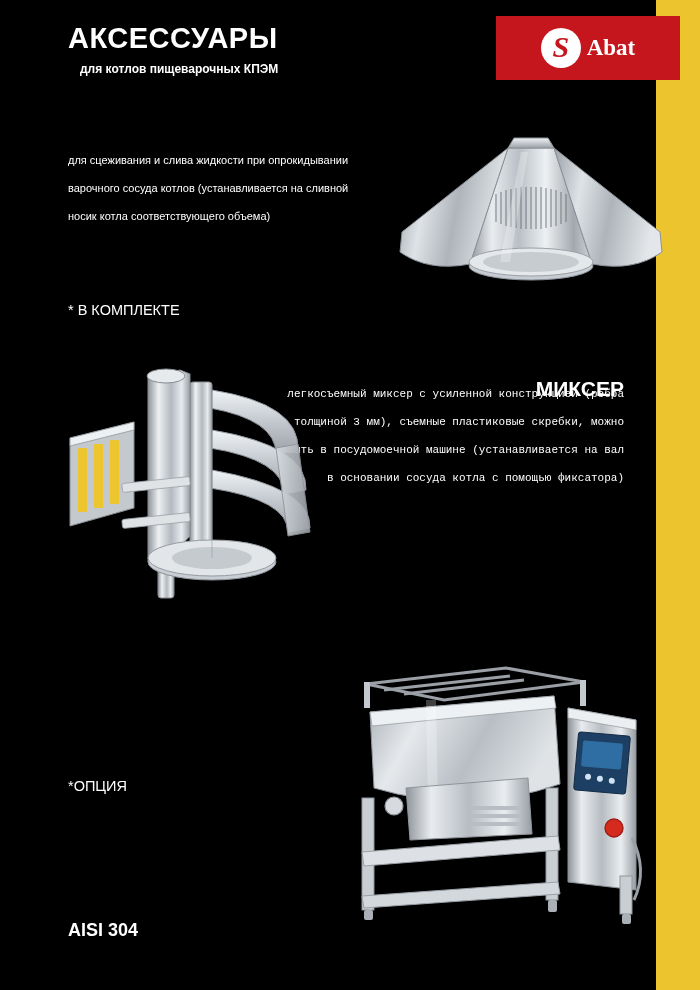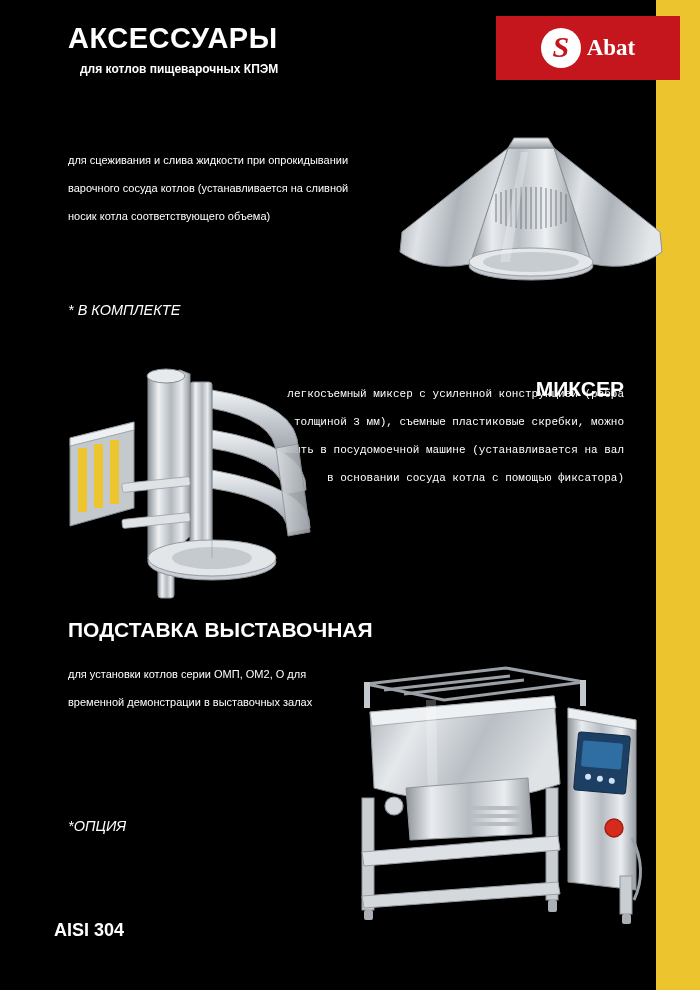--- a/index.html
+++ b/index.html
@@ -98,45 +98,44 @@
   }
   .sec-body {
     position: absolute;
     font-size: 11px;
     color: #ffffff;
     line-height: 28px;
   }
   .sec-note {
     position: absolute;
     font-size: 14.5px;
-    font-style: italic;
     color: #ffffff;
     line-height: 28px;
   }
   .right-align { text-align: right; }
 
   
   #sec1-title { left: 68px; top: 112px; }
   #sec1-body  { left: 68px; top: 146px; width: 310px; }
   #sec1-note  { left: 68px; top: 296px; }
 
   
   #sec2-title { right: 32px; top: 345px; margin-top: 32px; }
   #sec2-body  { right: 32px; top: 380px; width: 340px; font-family: Liberation Mono, monospace; }
   #sec2-note  { right: 32px; top: 555px; }
 
   
   #sec3-title { left: 68px; top: 618px; }
   #sec3-body  { left: 68px; top: 660px; width: 260px; }
-  #sec3-note  { left: 68px; top: 812px; text-align: center; }
+  #sec3-note  { left: 68px; top: 772px; text-align: center; }
 
   
   #footer-text {
     position: absolute;
-    left: 54px;
+    left: 68px;
     top: 920px;
     font-size: 18px;
     font-weight: bold;
     color: #ffffff;
   }
 
   
   .illus { position: absolute; }
   #illus-sieve { left: 378px; top: 112px; }
   #illus-mixer { left: 62px;  top: 330px; }
@@ -268,22 +267,20 @@
       <ellipse cx="150" cy="232" rx="64" ry="18" fill="#c8ced3" stroke="#8a9096" stroke-width="1"></ellipse>
       <ellipse cx="150" cy="228" rx="64" ry="18" fill="#e2e6e9" stroke="#959ba1" stroke-width="1"></ellipse>
       <ellipse cx="150" cy="228" rx="40" ry="11" fill="#b2b8be" opacity="0.6"></ellipse>
 
       <path d="M150 60 L150 228" stroke="#8a9096" stroke-width="1" opacity="0.5"></path>
       <rect x="60" y="150" width="68" height="9" rx="2" fill="#dfe3e6" stroke="#9aa0a6" stroke-width="0.8" transform="rotate(-6 94 154)"></rect>
       <rect x="60" y="186" width="68" height="9" rx="2" fill="#dfe3e6" stroke="#9aa0a6" stroke-width="0.8" transform="rotate(-6 94 190)"></rect>
     </svg>
   </div>
 
-  <div class="sec-title" id="sec3-title">ПОДСТАВКА ВЫСТАВОЧНАЯ</div>
-  <div class="sec-body" id="sec3-body">для установки котлов серии ОМП, ОМ2, О для временной демонстрации в выставочных залах</div>
   <div class="sec-note" id="sec3-note">*ОПЦИЯ</div>
 
   <div class="illus" id="illus-stand">
     <svg width="360" height="290" viewBox="0 0 360 290" xmlns="http://www.w3.org/2000/svg">
       <defs>
         <linearGradient id="sBody" x1="0" y1="0" x2="1" y2="0">
           <stop offset="0%" stop-color="#8e949a"></stop>
           <stop offset="20%" stop-color="#e9ecef"></stop>
           <stop offset="50%" stop-color="#b6bcc2"></stop>
           <stop offset="78%" stop-color="#eaedf0"></stop>

